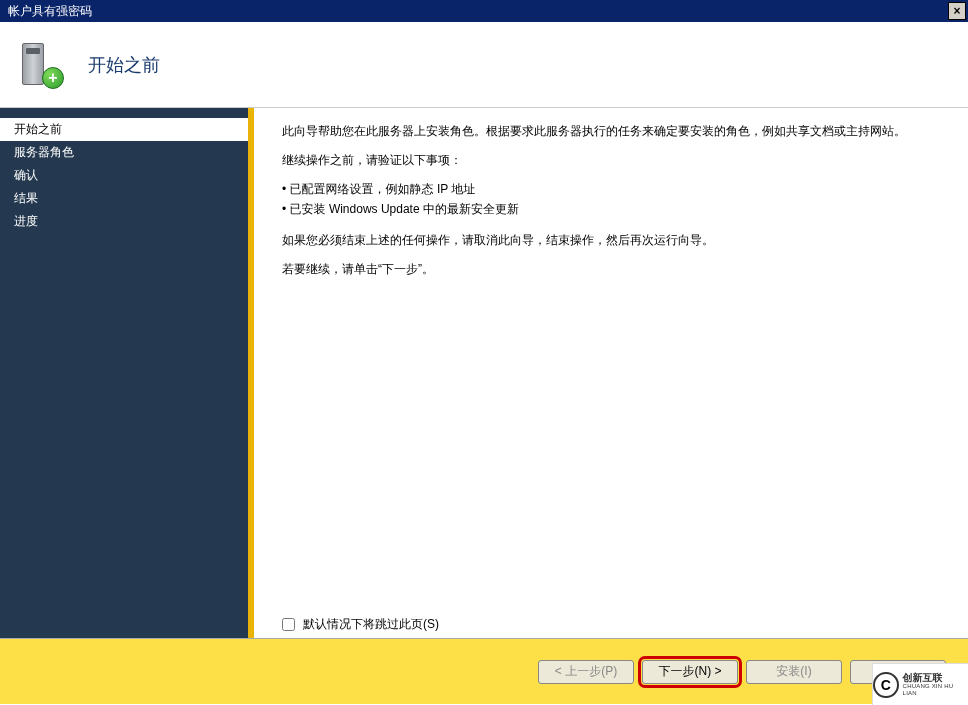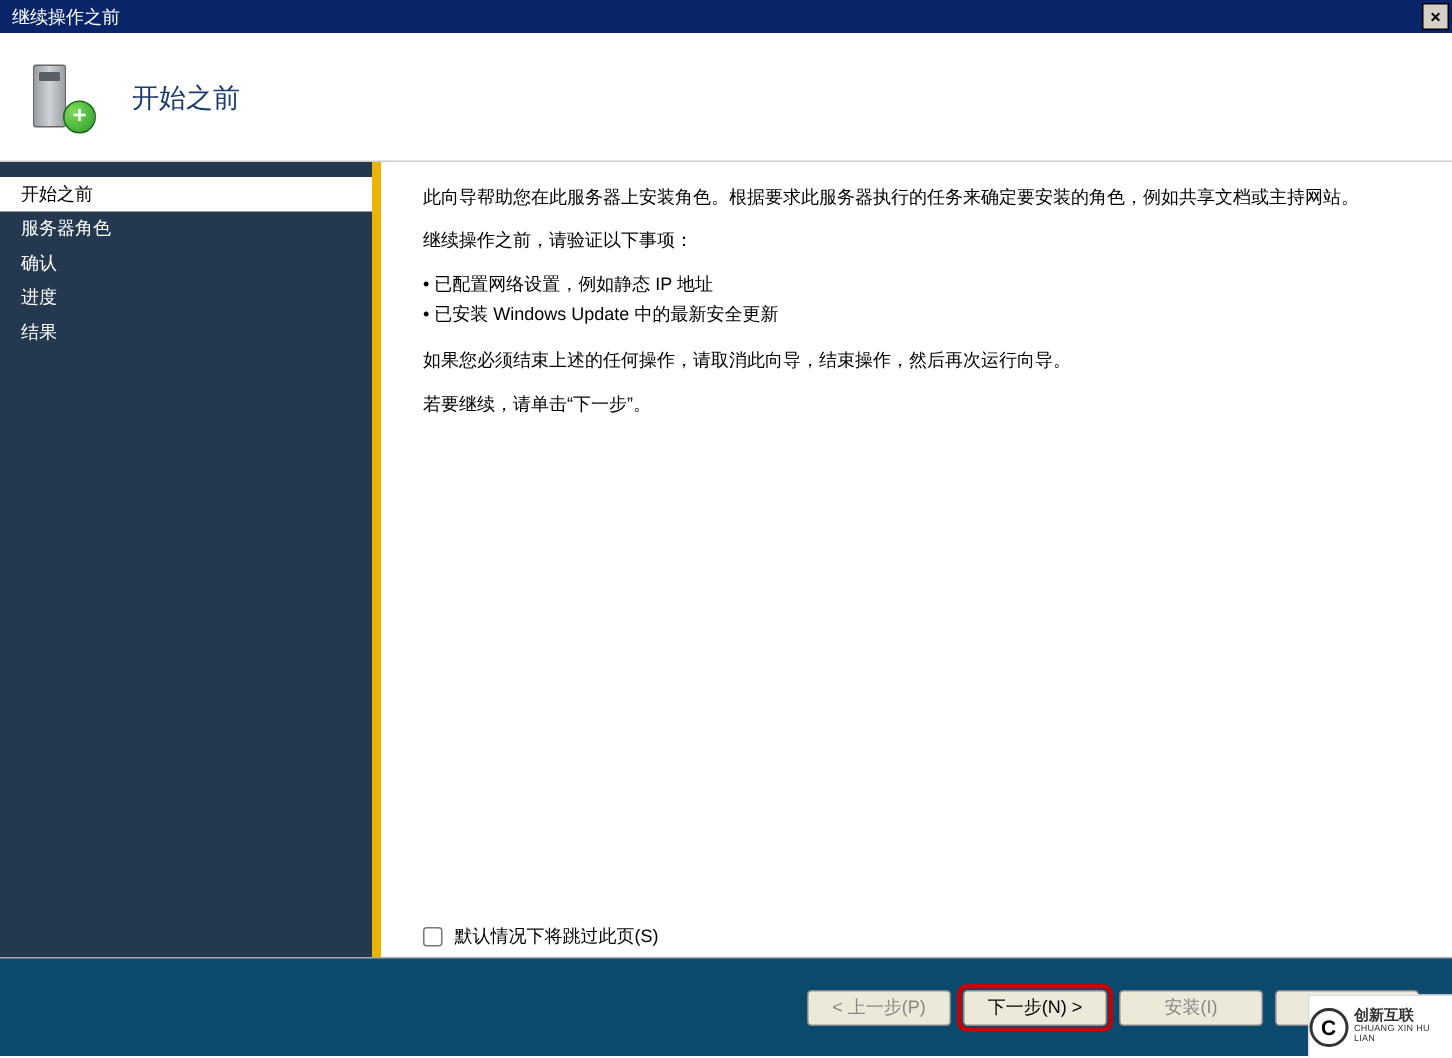--- a/index.html
+++ b/index.html
@@ -137,21 +137,21 @@
     align-items: center;
     justify-content: flex-end;
     padding-right: 22px;
     gap: 8px;
     background: #ece9d8;
     background: #f0f0f0;
     background: #ece9d8;
   }
   .footer { background: #ece9d8; }
   
-  .footer { background: #0c4a6e; }
+  .footer { background: #fde047; }
 
   .btn {
     min-width: 96px;
     height: 24px;
     font-size: 12px;
     font-family: "SimSun", Tahoma, sans-serif;
     background: #ece9d8;
     border: 1px solid #888;
     border-radius: 3px;
     cursor: pointer;
@@ -233,21 +233,21 @@
     font-weight: bold;
     font-size: 16px;
     line-height: 20px;
     text-align: center;
   }
 </style>
 </head>
 <body>
 
 <div class="titlebar">
-  <span class="title">继续操作之前</span>
+  <span class="title">帐户具有强密码</span>
   <div class="close-btn">
     <span>×</span>
   </div>
 </div>
 
 <div class="header">
   <div class="header-icon">
     <div class="server-icon">
       <div class="server-tower"></div>
       <div class="server-plus">+</div>
@@ -261,24 +261,24 @@
     <div class="sidebar-item selected">
       <span>开始之前</span>
     </div>
     <div class="sidebar-item">
       <span>服务器角色</span>
     </div>
     <div class="sidebar-item">
       <span>确认</span>
     </div>
     <div class="sidebar-item">
+      <span>结果</span>
+    </div>
+    <div class="sidebar-item">
       <span>进度</span>
-    </div>
-    <div class="sidebar-item">
-      <span>结果</span>
     </div>
   </div>
 
   <div class="content">
     <p>此向导帮助您在此服务器上安装角色。根据要求此服务器执行的任务来确定要安装的角色，例如共享文档或主持网站。</p>
     <p>继续操作之前，请验证以下事项：</p>
     <div class="bullets">
       <div>已配置网络设置，例如静态 IP 地址</div>
       <div>已安装 Windows Update 中的最新安全更新</div>
     </div>

